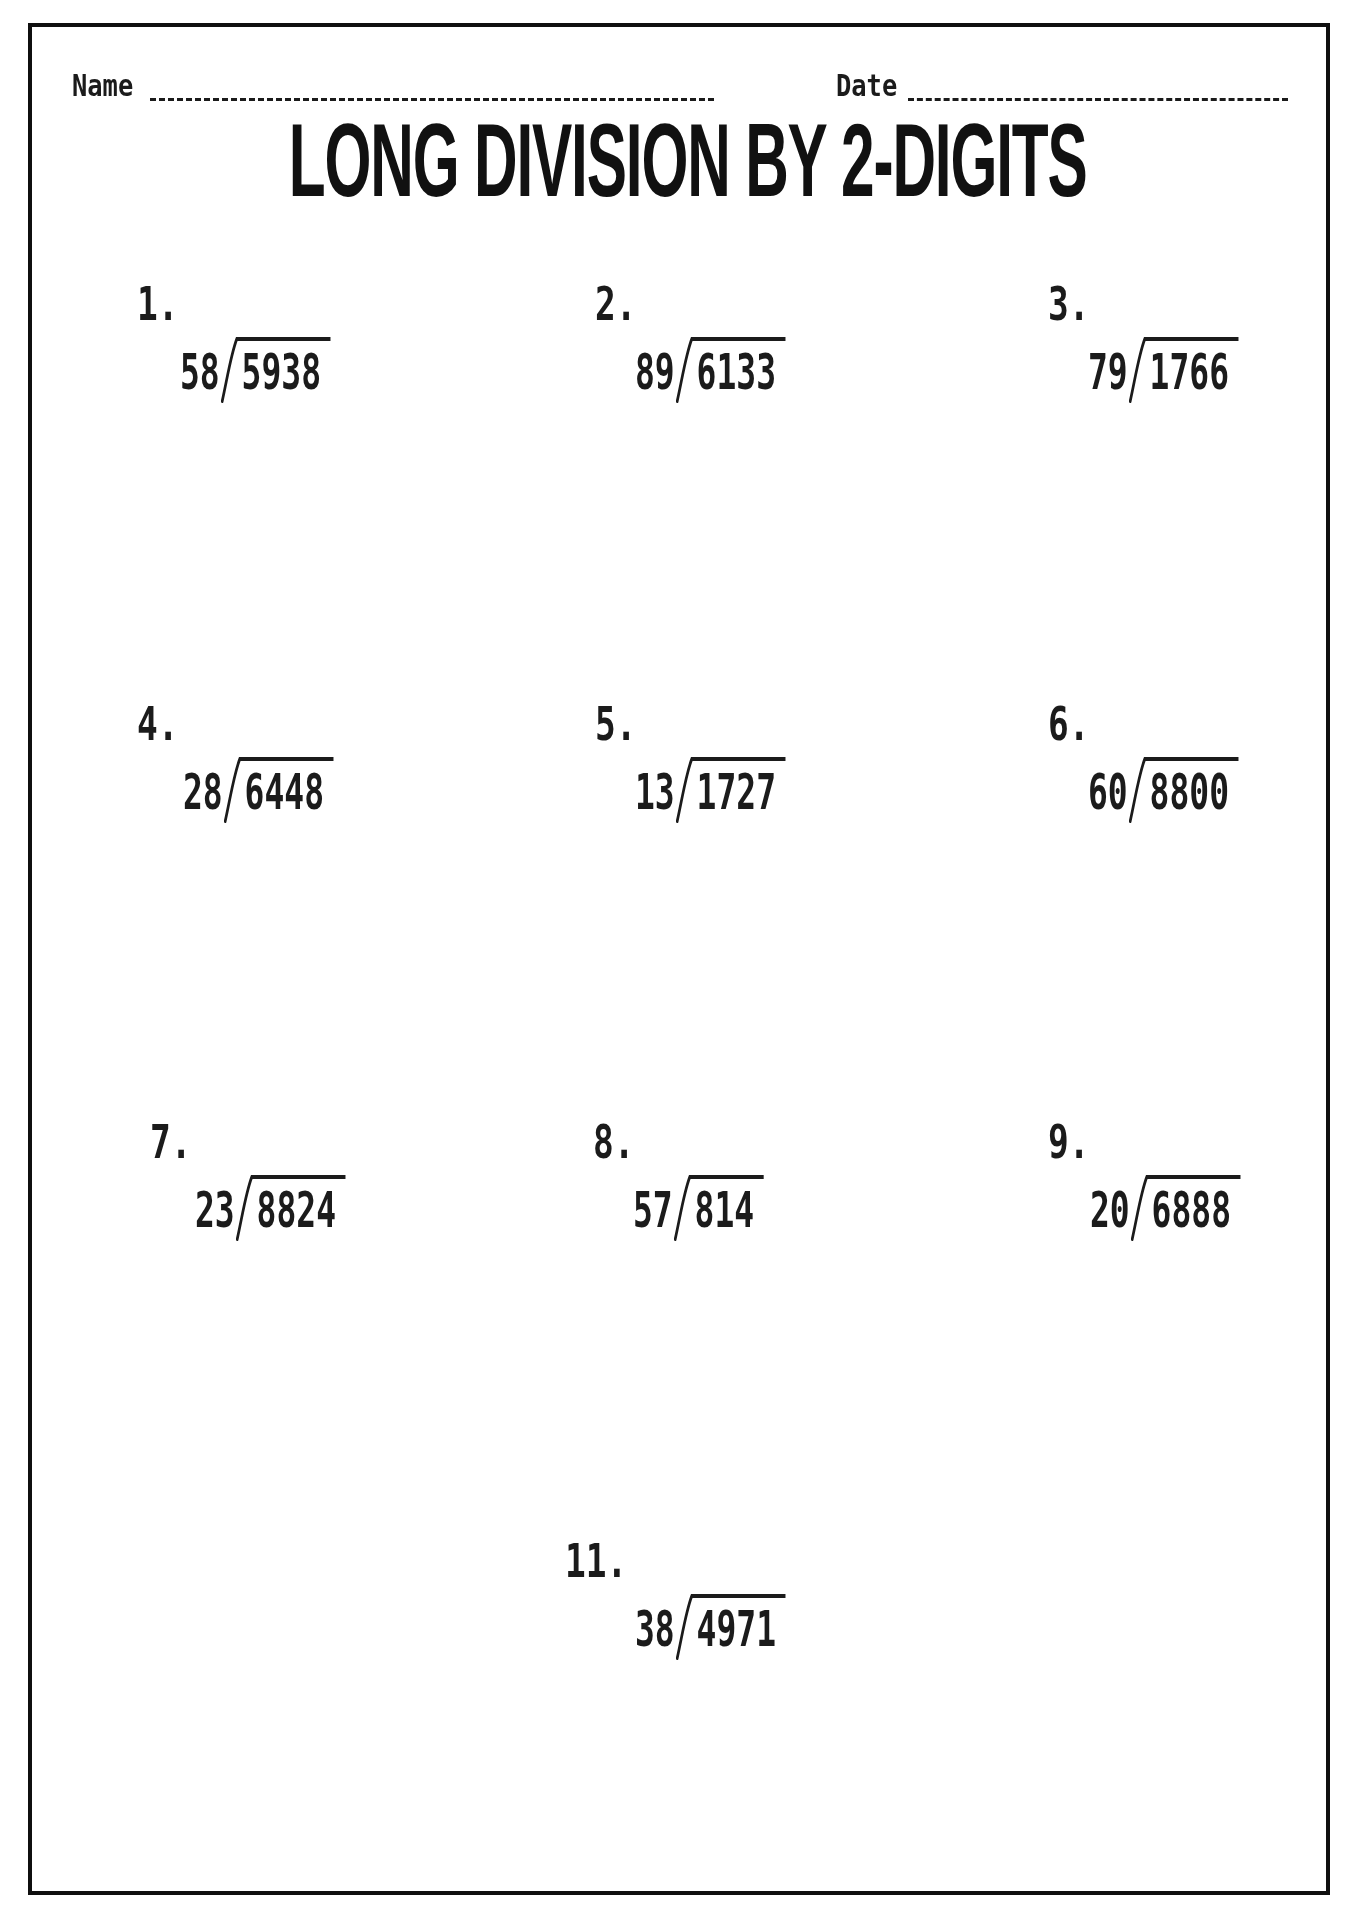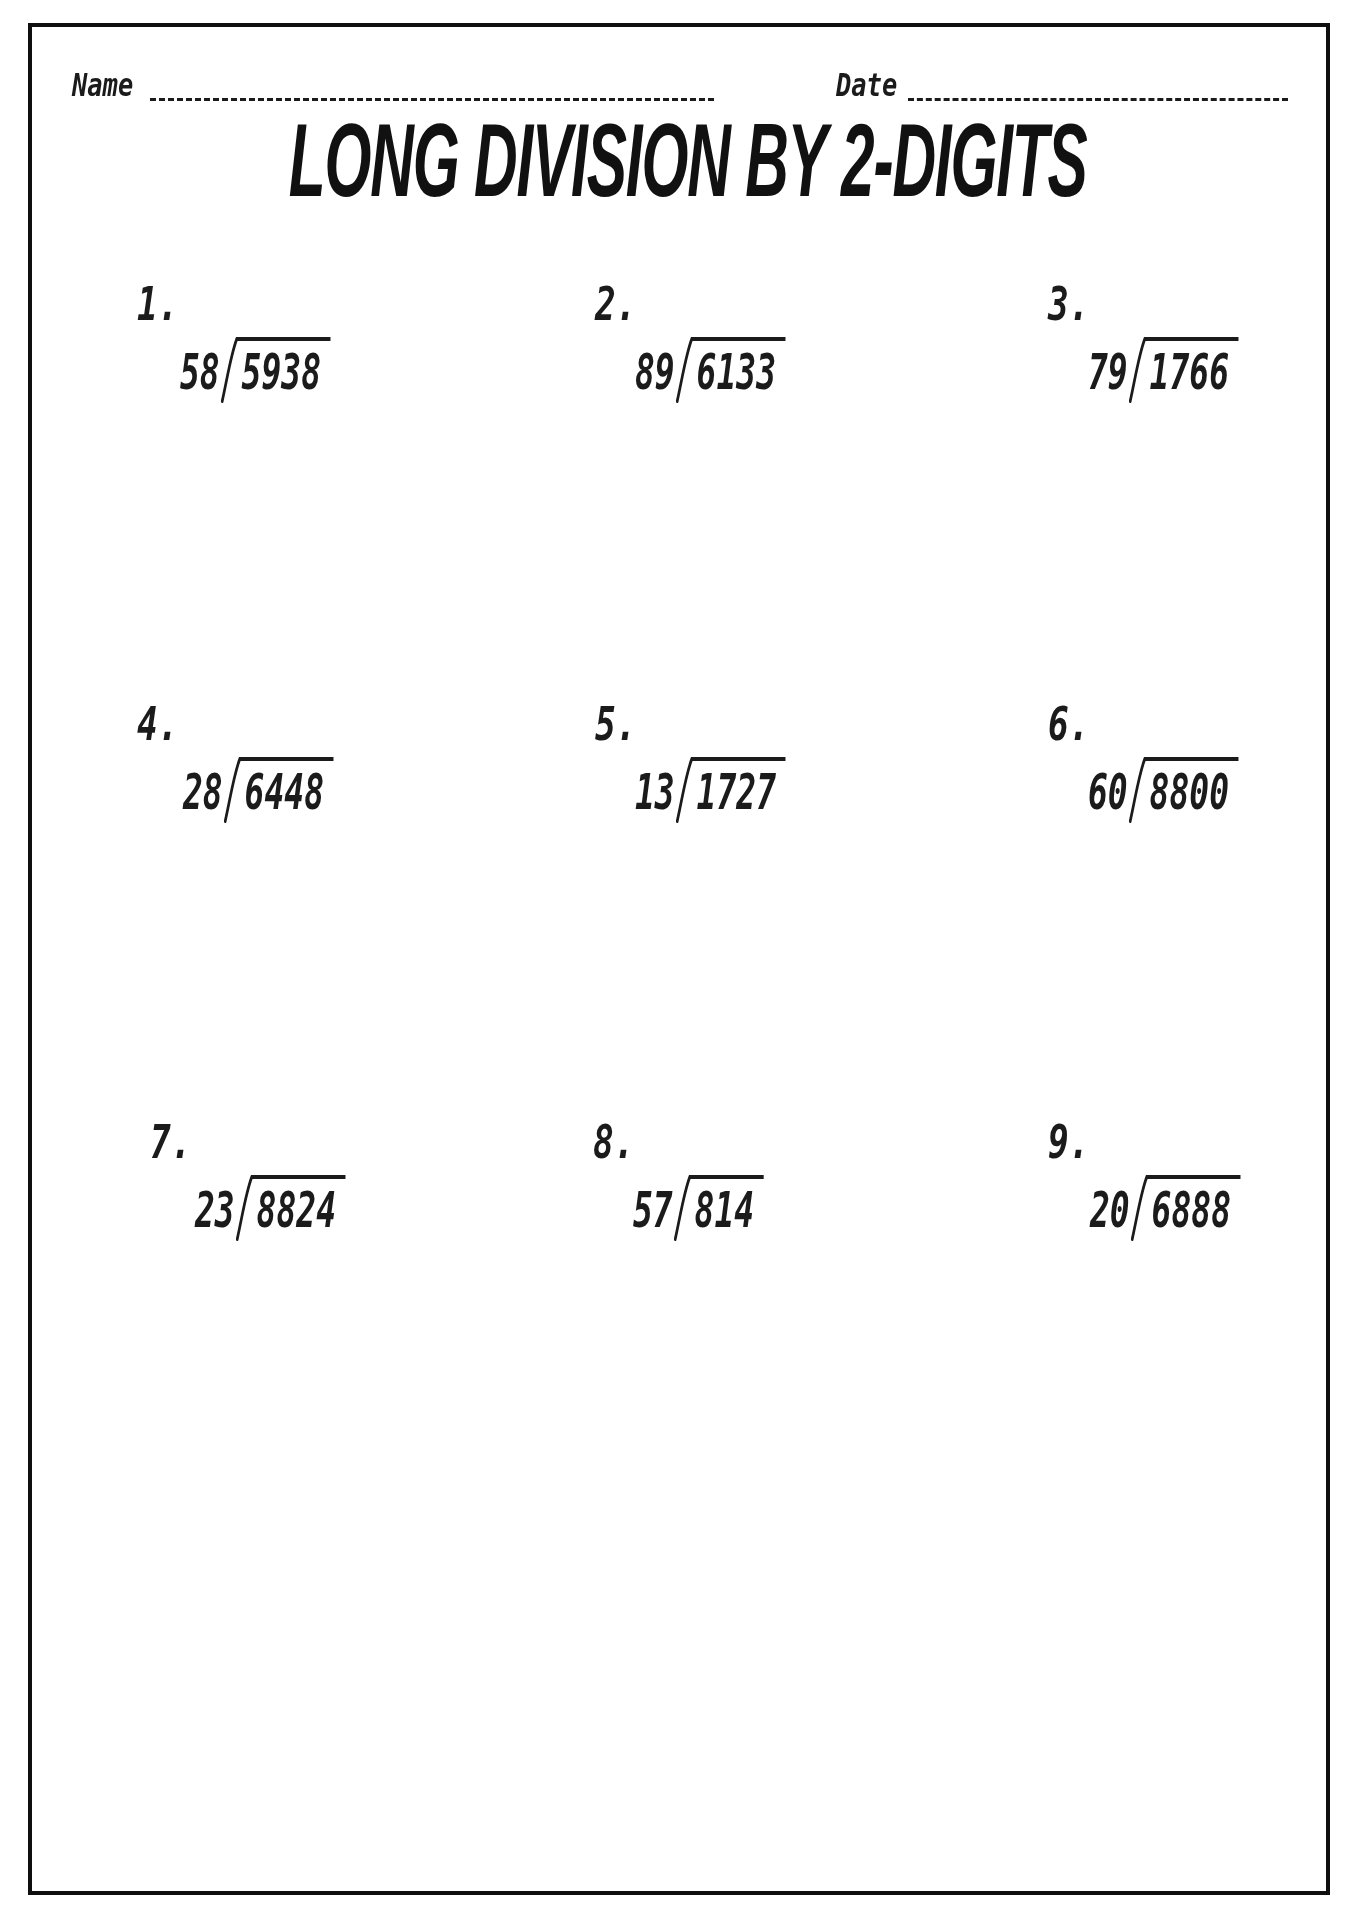--- a/index.html
+++ b/index.html
@@ -1,18 +1,18 @@
 <!DOCTYPE html>
 <html><head>
 <meta charset="utf-8">
 <style>
   * { margin:0; padding:0; box-sizing:border-box; }
   html,body { width:1358px; height:1920px; background:#ffffff; overflow:hidden;
               font-family:"DejaVu Sans", sans-serif; color:#1b1b1b; }
-  .page { position:relative; width:1358px; height:1408px; background:#ffffff;font-style:italic; }
+  .page { position:relative; width:1358px; height:1408px; background:#ffffff; }
   .frame { position:absolute; left:28px; top:23px; width:1302px; height:1872px;
            border:4px solid #0f0f0f; background:transparent; }
 
   
   .hdr-label { position:absolute; font-family:"DejaVu Sans Mono", monospace;
                font-weight:bold; font-size:31px; line-height:34px;
                transform:scaleX(0.82); transform-origin:0 0; white-space:nowrap; }
   .name-label { left:72px; top:68px; }
   .date-label { left:836px; top:68px; }
   .fill-line { position:absolute; height:0; border-bottom:3px dashed #1b1b1b; }
@@ -144,13 +144,23 @@
     <div class="prob-num">9.</div>
     <div class="division" style="margin-left:42px;">
       <span class="divisor">20</span>
       <svg class="bracket" width="26" height="66" viewBox="0 0 26 66">
           <path d="M24 2 C15 18 10 40 2 64" fill="none" stroke="#1b1b1b" stroke-width="4" stroke-linecap="round"></path>
         </svg>
       <span class="dividend">6888</span>
     </div>
   </div>
 
+  <div class="problem" style="left:565px; top:1540px;">
+    <div class="prob-num">11.</div>
+    <div class="division" style="margin-left:70px;">
+      <span class="divisor">38</span>
+      <svg class="bracket" width="26" height="66" viewBox="0 0 26 66">
+          <path d="M24 2 C15 18 10 40 2 64" fill="none" stroke="#1b1b1b" stroke-width="4" stroke-linecap="round"></path>
+        </svg>
+      <span class="dividend">4971</span>
+    </div>
+  </div>
 </div>
 
 </body></html>

